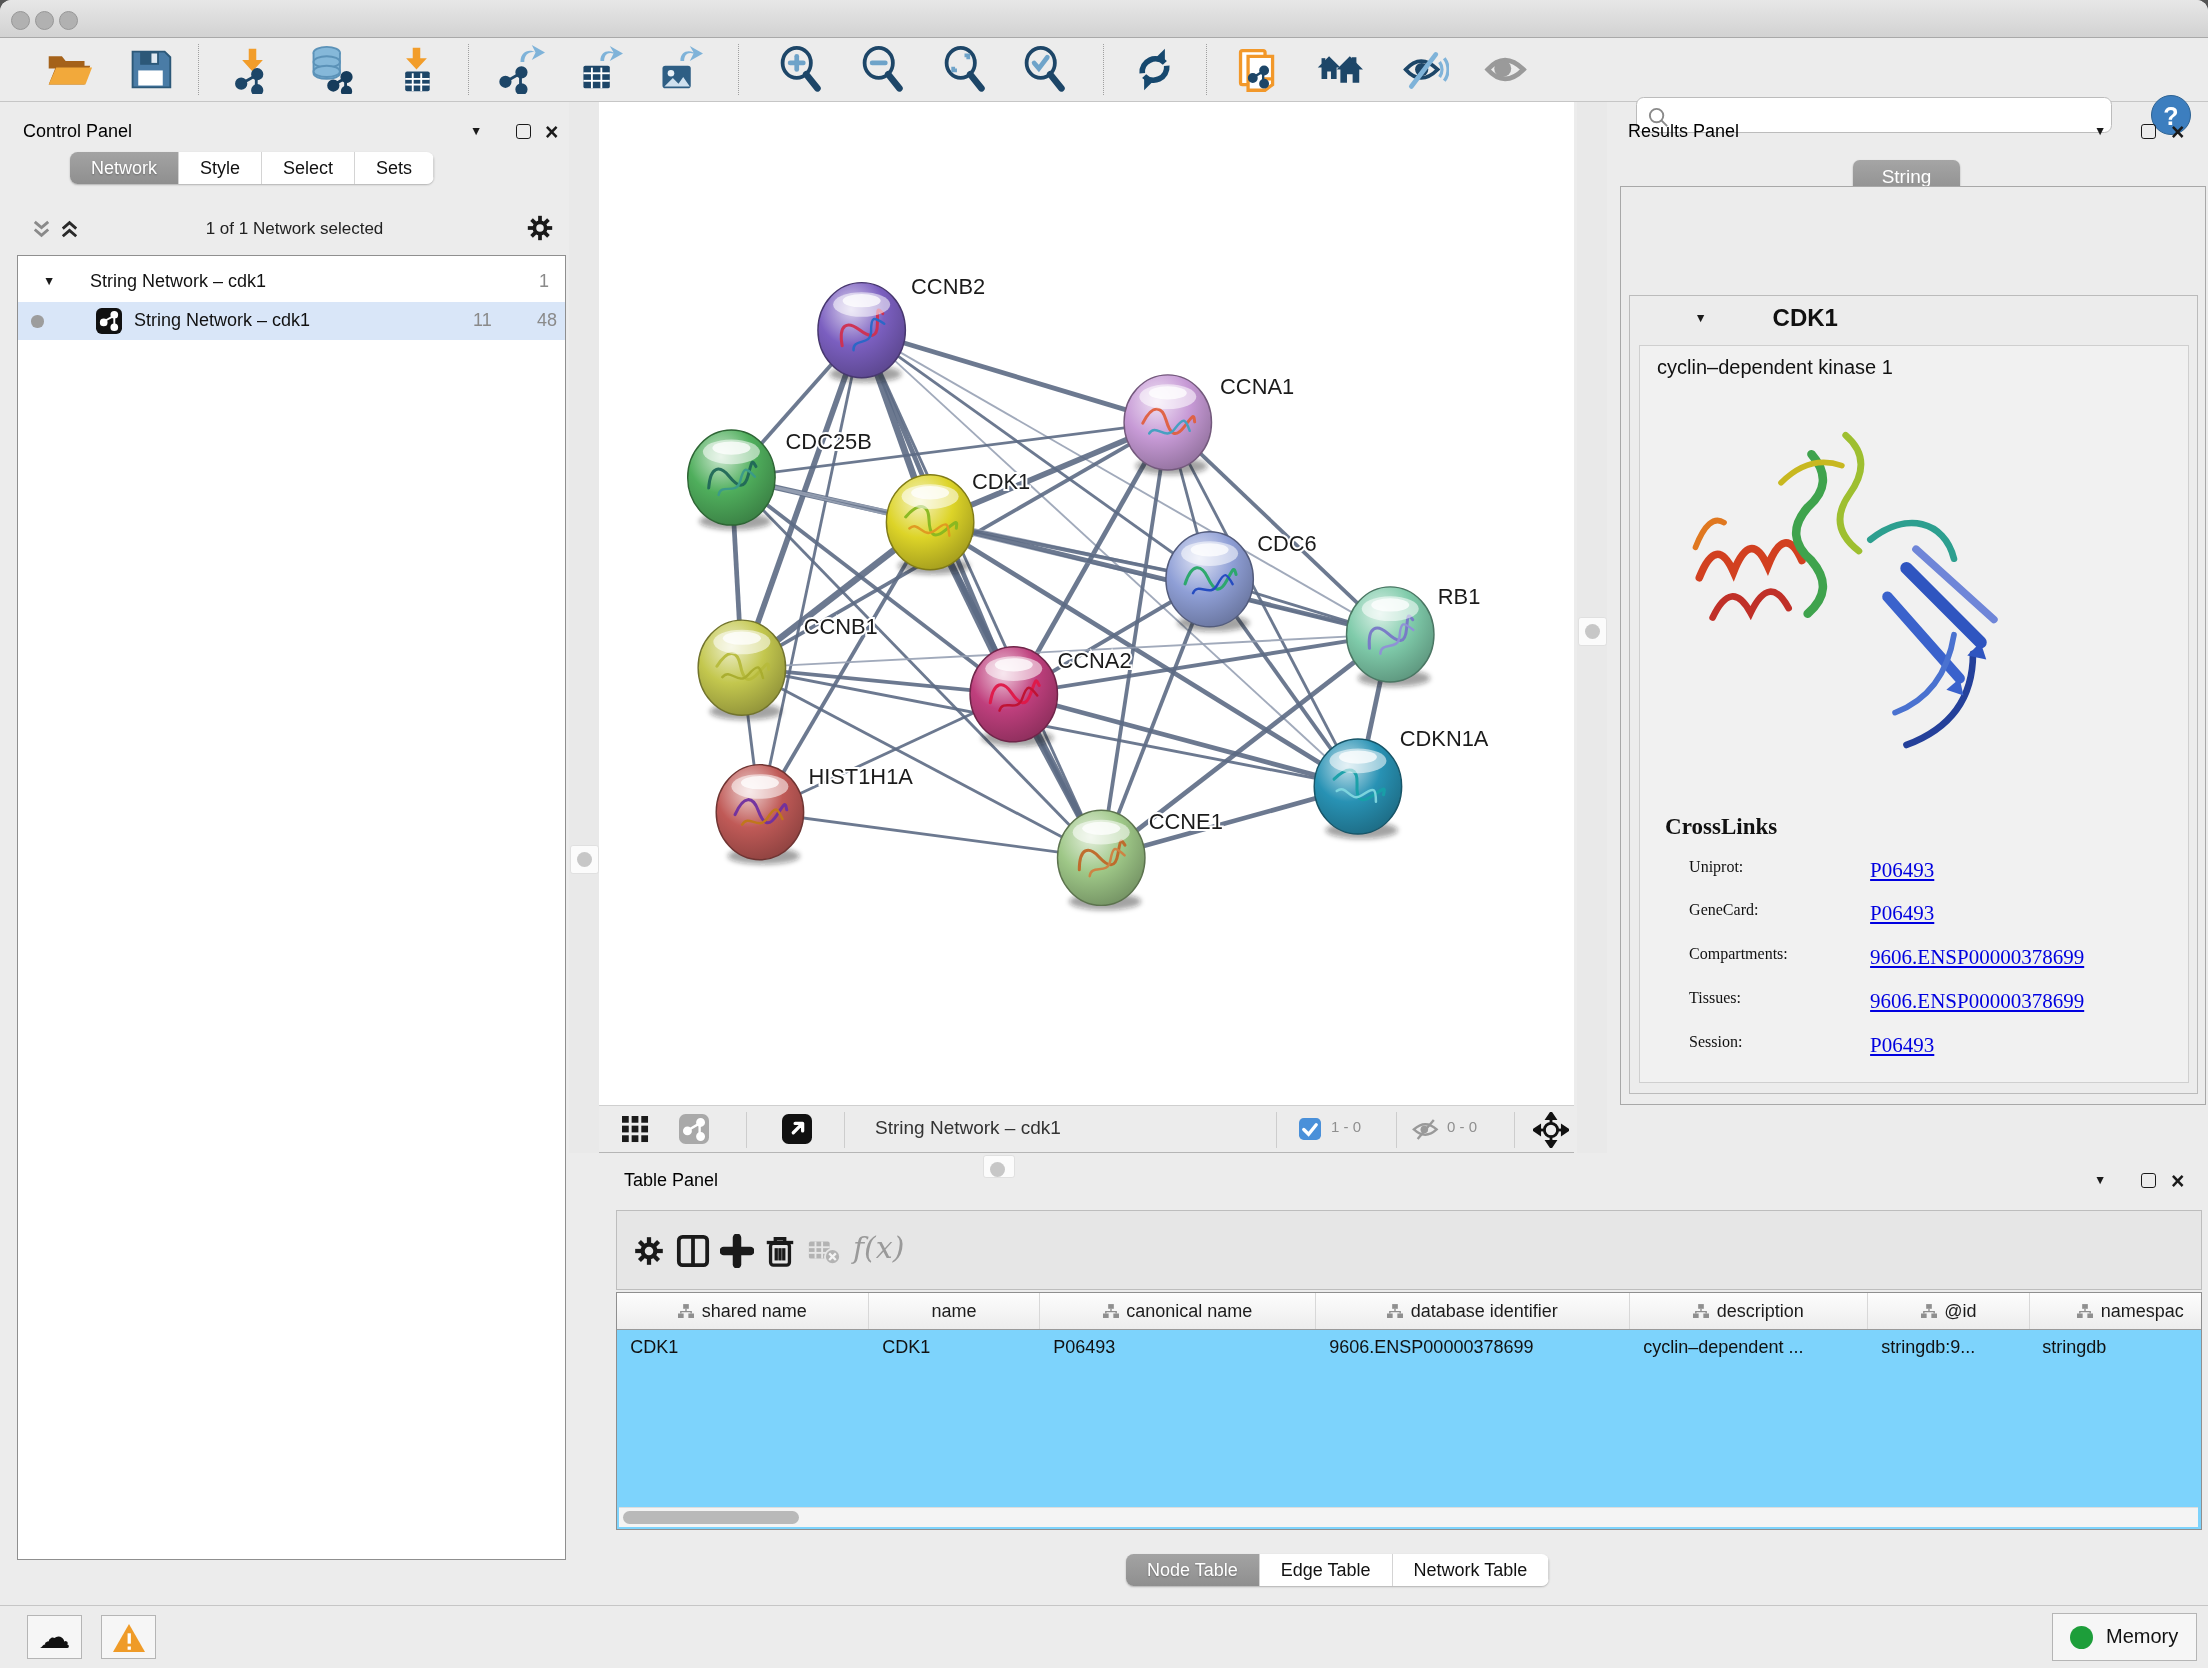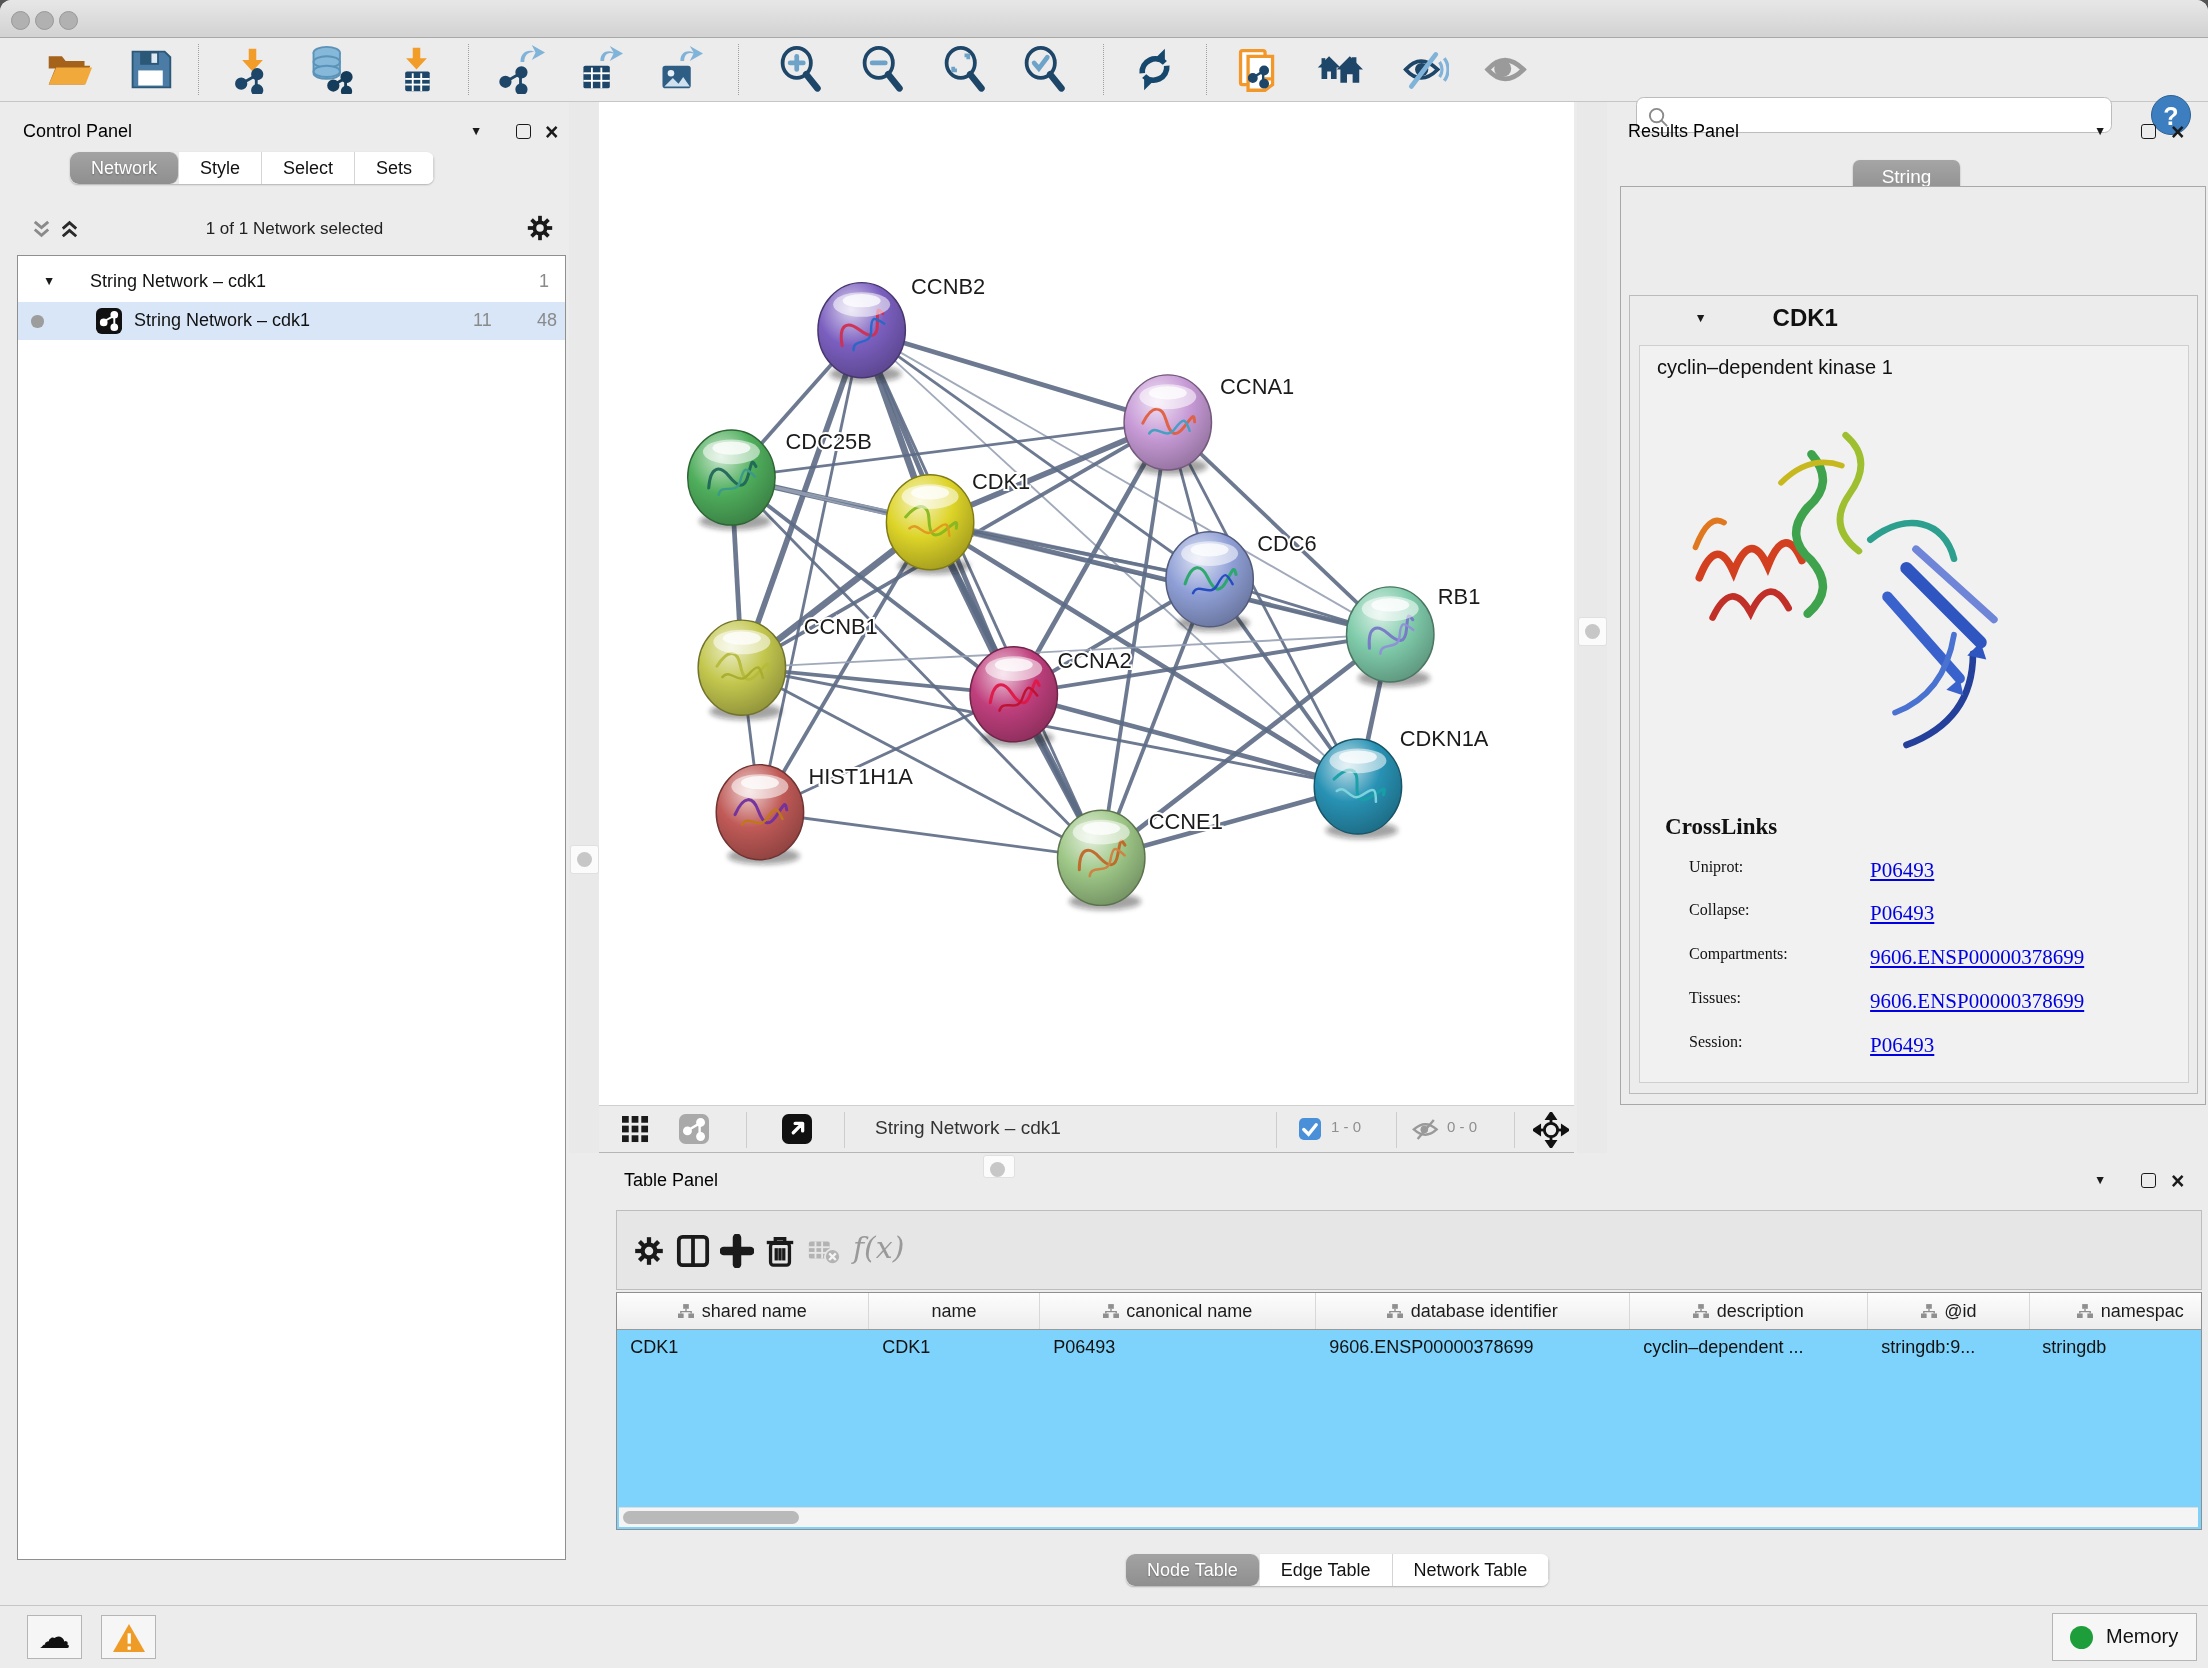--- a/index.html
+++ b/index.html
@@ -19,21 +19,21 @@
   #search-input{position:absolute;left:38px;top:2.9px;width:428px;height:28.5px;border:none;outline:none;font-size:17px;background:transparent;}
   #help-btn{position:absolute;left:2151px;top:57px;width:40px;height:40px;border-radius:50%;background:#3c7ebf;color:#fff;font-weight:bold;font-size:25px;text-align:center;line-height:40px;border:1px solid #2d6293;box-sizing:border-box;}
   
   .phead{font-size:18px;color:#000000;}
   .caret{font-size:12.4px;color:#1a1a1a;}
   .floatbox{width:15px;height:15px;border:1.9px solid #1a1a1a;border-radius:2.9px;box-sizing:border-box;display:inline-block;}
   .closex{font-size:23px;font-weight:bold;color:#1a1a1a;line-height:17px;}
   
   .seg{position:absolute;display:flex;height:32px;border-radius:7.6px;overflow:hidden;box-shadow:0 1px 1.9px rgba(0,0,0,.25);}
   .seg .tab{height:32px;line-height:32px;padding:0 21px;font-size:18px;background:#fff;color:#111;border-right:1px solid #d4d4d4;}
-  .seg .tab.active{background:linear-gradient(#a3a3a3,#8f8f8f);color:#fff;text-shadow:0 1px 1.9px rgba(0,0,0,.3);border-radius:9px;}
+  .seg .tab.active{background:linear-gradient(#a3a3a3,#8f8f8f);color:#fff;text-shadow:0 1px 1.9px rgba(0,0,0,.3);}
   
   #cp-listbox{position:absolute;left:17px;top:255px;width:549px;height:1305px;background:#fff;border:1px solid #8f8f8f;box-sizing:border-box;}
   .tree-row{position:absolute;left:0;width:100%;height:38px;}
   .tree-row.selected{background:#d9e6f8;}
   .gray-dot{position:absolute;width:12.4px;height:12.4px;border-radius:50%;background:#9d9d9d;}
   .share-badge{position:absolute;width:26px;height:26px;border-radius:5.7px;background:#111;}
   .tree-label{position:absolute;font-size:18px;color:#111;white-space:nowrap;}
   .tree-count{position:absolute;font-size:18px;color:#8a8a8a;}
   
   #canvas{position:absolute;left:599px;top:102px;width:975px;height:1003px;background:#fff;}
@@ -673,21 +673,21 @@
             <path d="M120 92 q30 -30 64 -18" stroke="#c8b820" stroke-width="6"></path>
           </g>
           <path d="M330 260 l6 18 -20 -4z" fill="#2f55c0"></path>
           <path d="M308 298 l4 18 -18 -6z" fill="#3a62cc"></path>
         </svg>
 
         <div class="abs" style="left:25px;top:468px;font-family:'Liberation Serif',serif;font-size:23px;font-weight:bold;color:#111">CrossLinks</div>
         <div id="crosslinks">
             <div class="xl-row" style="left: 49px; top: 512px;">Uniprot:</div>
             <a class="xl-link" href="#" style="left: 230px; top: 512px;">P06493</a>
-            <div class="xl-row" style="left: 49px; top: 555px;">Collapse:</div>
+            <div class="xl-row" style="left: 49px; top: 555px;">GeneCard:</div>
             <a class="xl-link" href="#" style="left: 230px; top: 555px;">P06493</a>
             <div class="xl-row" style="left: 49px; top: 599px;">Compartments:</div>
             <a class="xl-link" href="#" style="left: 230px; top: 599px;">9606.ENSP00000378699</a>
             <div class="xl-row" style="left: 49px; top: 643px;">Tissues:</div>
             <a class="xl-link" href="#" style="left: 230px; top: 643px;">9606.ENSP00000378699</a>
             <div class="xl-row" style="left: 49px; top: 687px;">Session:</div>
             <a class="xl-link" href="#" style="left: 230px; top: 687px;">P06493</a>
           </div>
       </div>
     </div>

